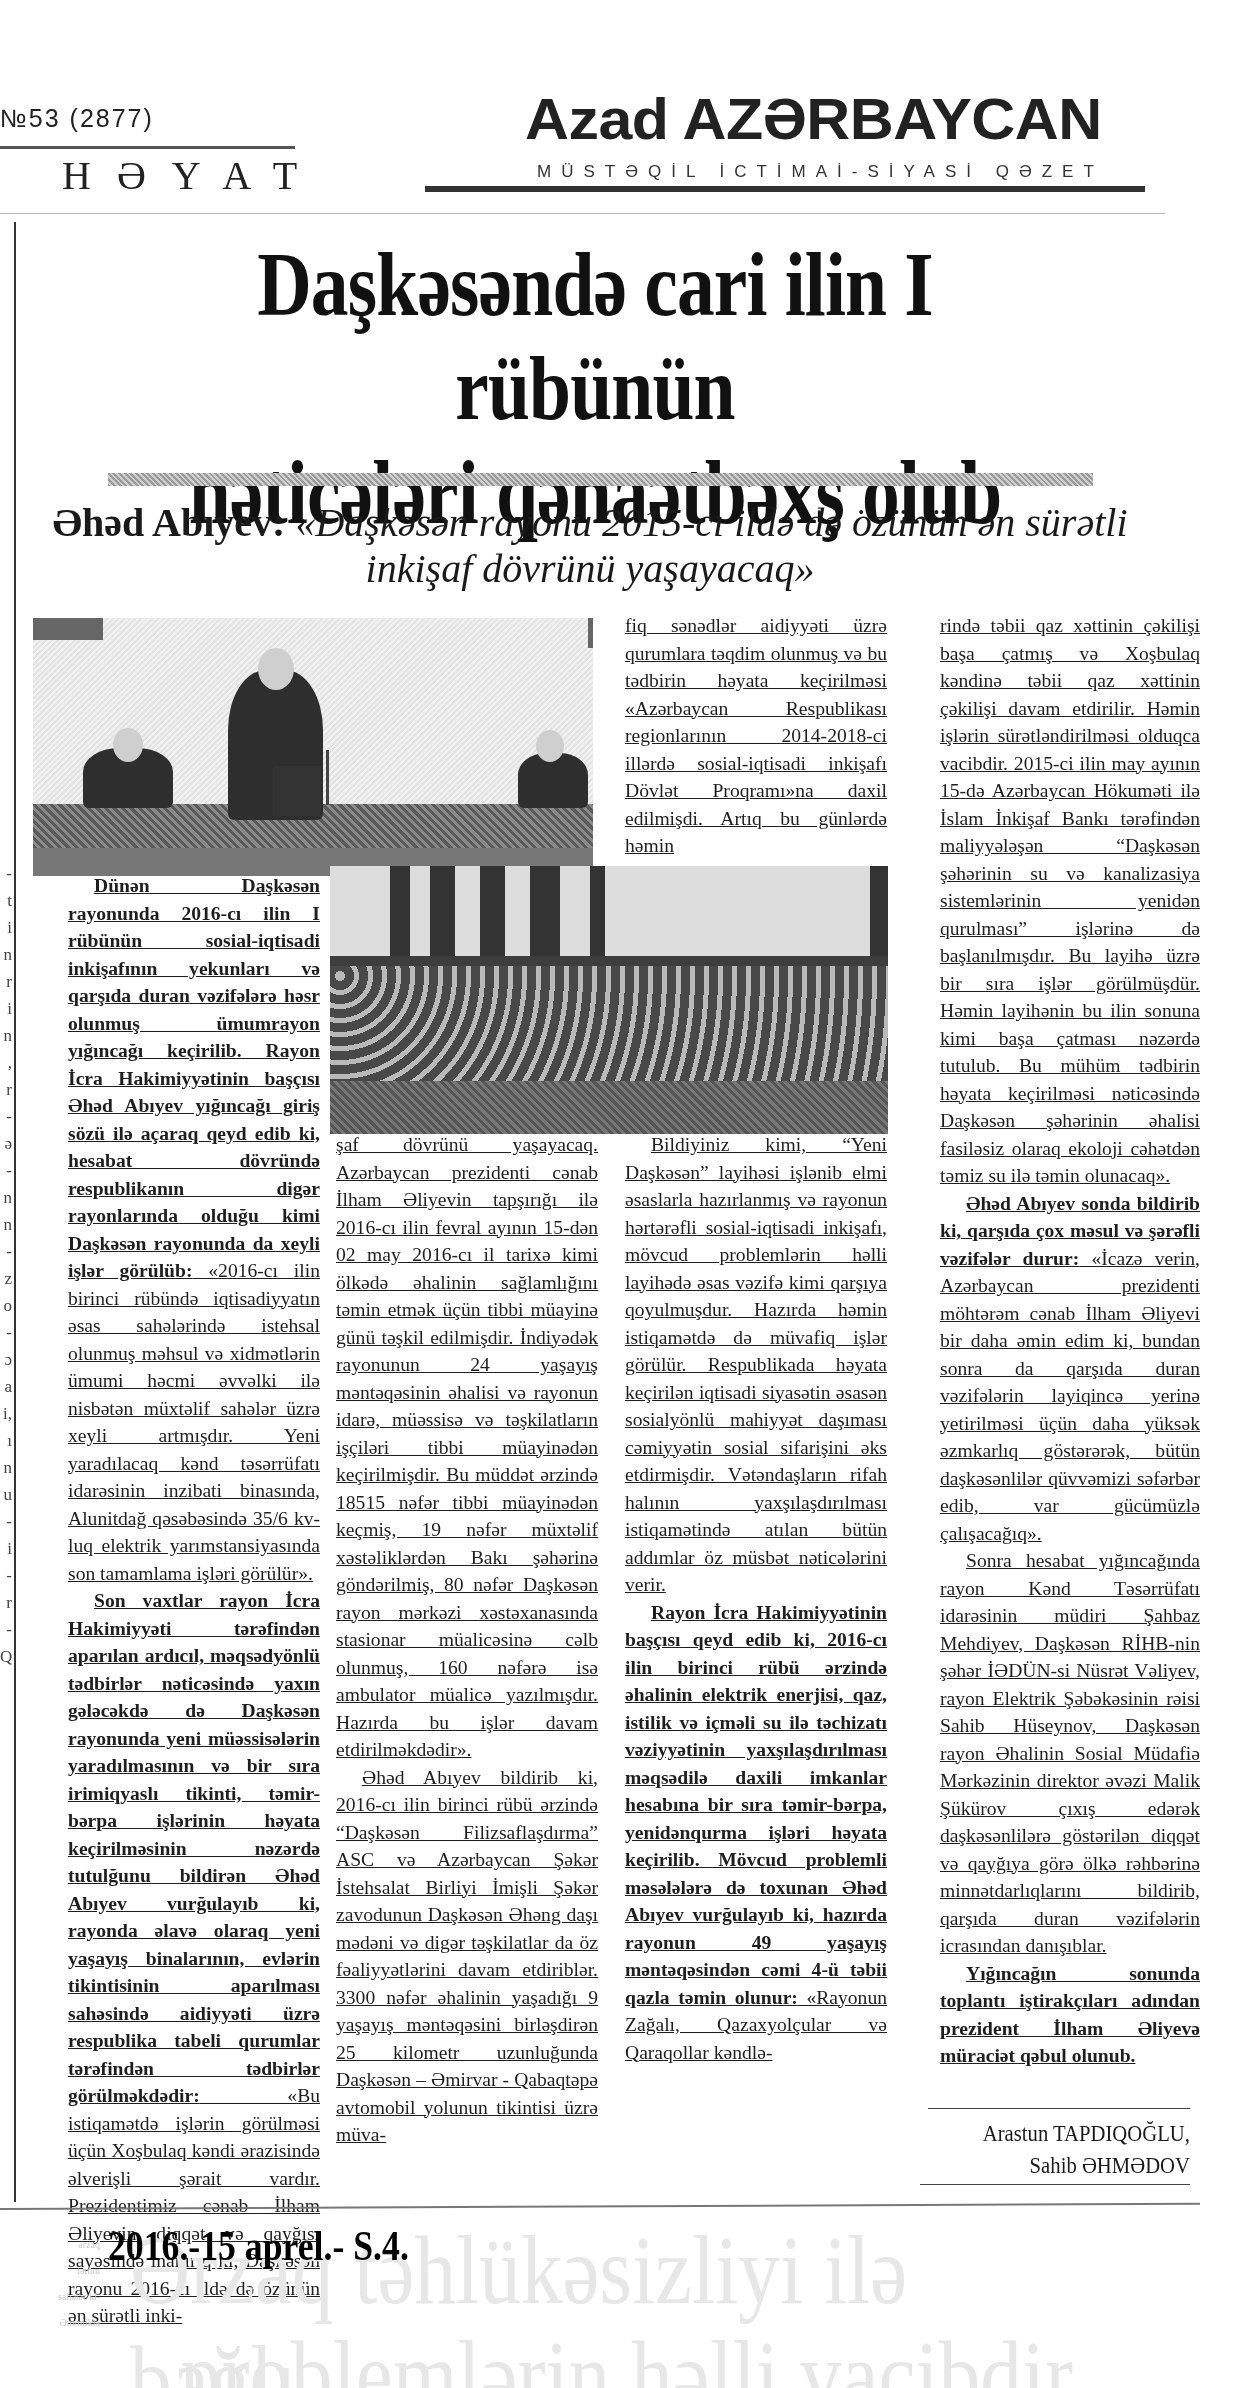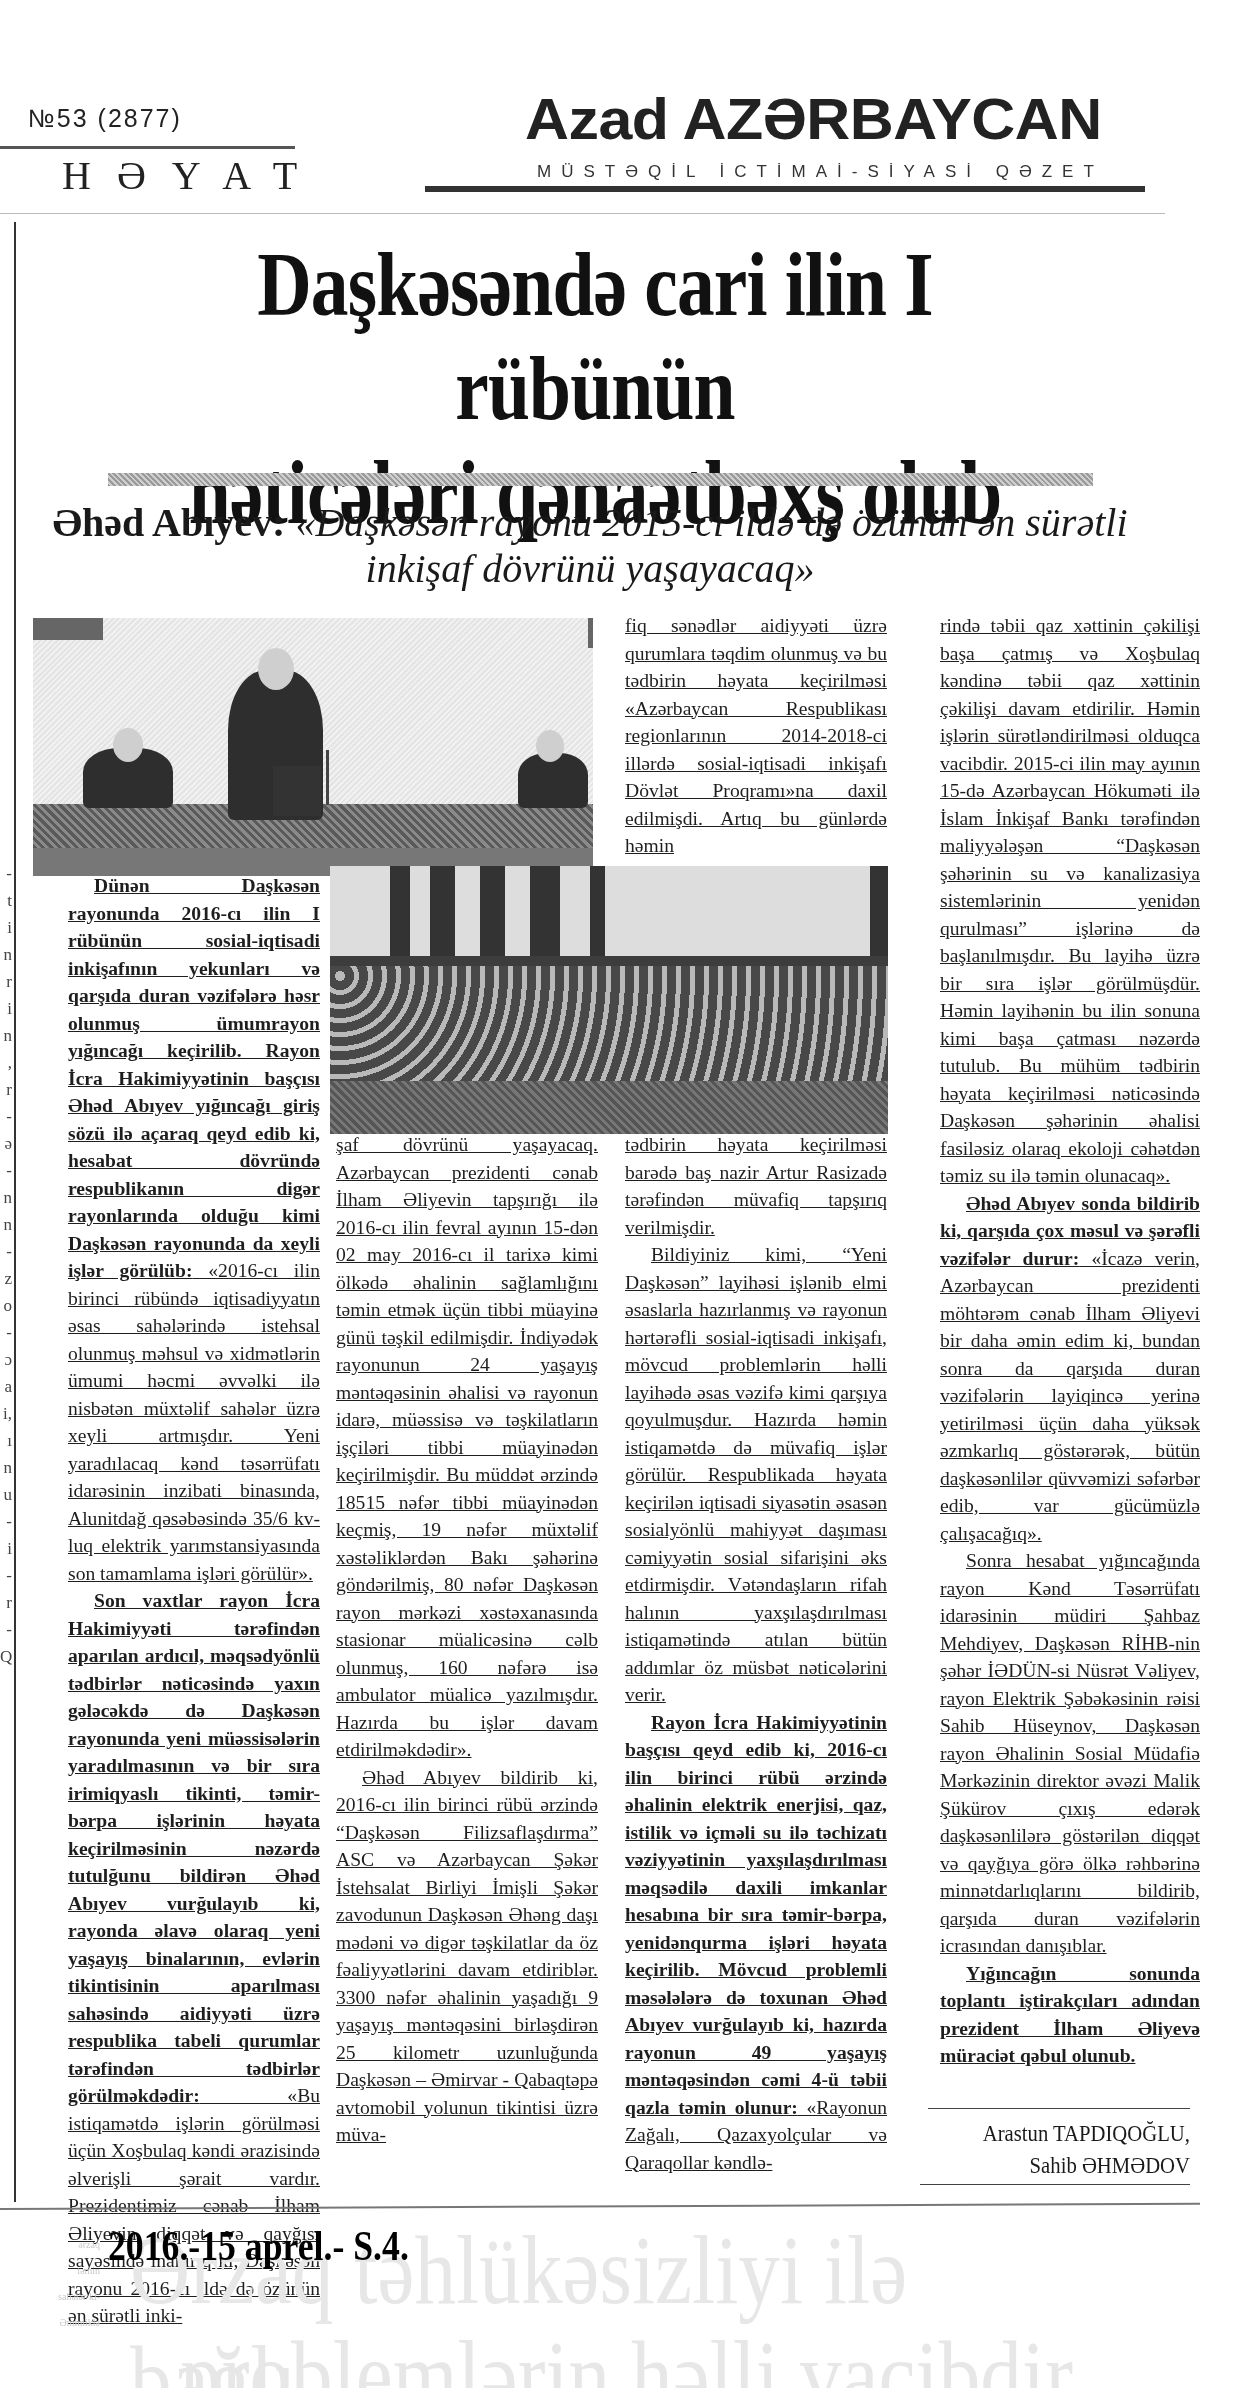--- a/index.html
+++ b/index.html
@@ -2,21 +2,21 @@
 <html><head>
 <meta charset="utf-8">
 <style>
   html, body { margin: 0; padding: 0; background: #ffffff; }
   body { width: 1237px; height: 2388px; position: relative; overflow: hidden; color: #1a1a1a; }
   .serif { font-family: "Liberation Serif", "DejaVu Serif", serif; }
   .sans { font-family: "Liberation Sans", "DejaVu Sans", sans-serif; }
   .abs { position: absolute; }
 
   
-  .issue-no { left: 0; top: 104px; font-size: 25px; letter-spacing: 2px; color: #222; padding-left: 28px; }
+  .issue-no { left: 0; top: 104px; font-size: 25px; letter-spacing: 2px; color: #222; }
   .issue-rule { left: 0; top: 146px; width: 295px; height: 3px; background: #555; }
   .section-name { left: 62px; top: 152px; font-size: 40px; letter-spacing: 26px; color: #222; }
   .brand { left: 525px; top: 85px; font-size: 58px; font-weight: bold; color: #222; transform: scaleX(1.05); transform-origin: left; letter-spacing: -0.5px; }
   .brand-sub { left: 537px; top: 162px; font-size: 17px; letter-spacing: 10px; color: #333; }
   .brand-rule { left: 425px; top: 186px; width: 720px; height: 6px; background: #333; }
 
   .top-rule { left: 0; top: 213px; width: 1165px; height: 1px; background: #bbb; }
   .left-vline { left: 14px; top: 222px; width: 2px; height: 1980px; background: #333; }
 
   
@@ -123,21 +123,20 @@
 
 <div class="abs serif col colB">
   <p class="noindent">şaf dövrünü yaşayacaq. Azərbaycan prezidenti cənab İlham Əliyevin tapşırığı ilə 2016-cı ilin fevral ayının 15-dən 02 may 2016-cı il tarixə kimi ölkədə əhalinin sağlamlığını təmin etmək üçün tibbi müayinə günü təşkil edilmişdir. İndiyədək rayonunun 24 yaşayış məntəqəsinin əhalisi və rayonun idarə, müəssisə və təşkilatların işçiləri tibbi müayinədən keçirilmişdir. Bu müddət ərzində 18515 nəfər tibbi müayinədən keçmiş, 19 nəfər müxtəlif xəstəliklərdən Bakı şəhərinə göndərilmiş, 80 nəfər Daşkəsən rayon mərkəzi xəstəxanasında stasionar müalicəsinə cəlb olunmuş, 160 nəfərə isə ambulator müalicə yazılmışdır. Hazırda bu işlər davam etdirilməkdədir».</p>
   <p>Əhəd Abıyev bildirib ki, 2016-cı ilin birinci rübü ərzində “Daşkəsən Filizsaflaşdırma” ASC və Azərbaycan Şəkər İstehsalat Birliyi İmişli Şəkər zavodunun Daşkəsən Əhəng daşı mədəni və digər təşkilatlar da öz fəaliyyətlərini davam etdiriblər. 3300 nəfər əhalinin yaşadığı 9 yaşayış məntəqəsini birləşdirən 25 kilometr uzunluğunda Daşkəsən – Əmirvar - Qabaqtəpə avtomobil yolunun tikintisi üzrə müva-</p>
 </div>
 
 <div class="abs serif col colC1">
   <p class="noindent">fiq sənədlər aidiyyəti üzrə qurumlara təqdim olunmuş və bu tədbirin həyata keçirilməsi «Azərbaycan Respublikası regionlarının 2014-2018-ci illərdə sosial-iqtisadi inkişafı Dövlət Proqramı»na daxil edilmişdi. Artıq bu günlərdə həmin</p>
 </div>
 <div class="abs serif col colC2">
-  <p class="noindent">tədbirin həyata keçirilməsi barədə baş nazir Artur Rasizadə tərəfindən müvafiq tapşırıq verilmişdir.</p>
   <p>Bildiyiniz kimi, “Yeni Daşkəsən” layihəsi işlənib elmi əsaslarla hazırlanmış və rayonun hərtərəfli sosial-iqtisadi inkişafı, mövcud problemlərin həlli layihədə əsas vəzifə kimi qarşıya qoyulmuşdur. Hazırda həmin istiqamətdə də müvafiq işlər görülür. Respublikada həyata keçirilən iqtisadi siyasətin əsasən sosialyönlü mahiyyət daşıması cəmiyyətin sosial sifarişini əks etdirmişdir. Vətəndaşların rifah halının yaxşılaşdırılması istiqamətində atılan bütün addımlar öz müsbət nəticələrini verir.</p>
   <p><b>Rayon İcra Hakimiyyətinin başçısı qeyd edib ki, 2016-cı ilin birinci rübü ərzində əhalinin elektrik enerjisi, qaz, istilik və içməli su ilə təchizatı vəziyyətinin yaxşılaşdırılması məqsədilə daxili imkanlar hesabına bir sıra təmir-bərpa, yenidənqurma işləri həyata keçirilib. Mövcud problemli məsələlərə də toxunan Əhəd Abıyev vurğulayıb ki, hazırda rayonun 49 yaşayış məntəqəsindən cəmi 4-ü təbii qazla təmin olunur:</b><span> «Rayonun Zağalı, Qazaxyolçular və Qaraqollar kəndlə-</span></p>
 </div>
 
 <div class="abs serif col colD">
   <p class="noindent">rində təbii qaz xəttinin çəkilişi başa çatmış və Xoşbulaq kəndinə təbii qaz xəttinin çəkilişi davam etdirilir. Həmin işlərin sürətləndirilməsi olduqca vacibdir. 2015-ci ilin may ayının 15-də Azərbaycan Hökuməti ilə İslam İnkişaf Bankı tərəfindən maliyyələşən “Daşkəsən şəhərinin su və kanalizasiya sistemlərinin yenidən qurulması” işlərinə də başlanılmışdır. Bu layihə üzrə bir sıra işlər görülmüşdür. Həmin layihənin bu ilin sonuna kimi başa çatması nəzərdə tutulub. Bu mühüm tədbirin həyata keçirilməsi nəticəsində Daşkəsən şəhərinin əhalisi fasiləsiz olaraq ekoloji cəhətdən təmiz su ilə təmin olunacaq».</p>
   <p><b>Əhəd Abıyev sonda bildirib ki, qarşıda çox məsul və şərəfli vəzifələr durur:</b><span> «İcazə verin, Azərbaycan prezidenti möhtərəm cənab İlham Əliyevi bir daha əmin edim ki, bundan sonra da qarşıda duran vəzifələrin layiqincə yerinə yetirilməsi üçün daha yüksək əzmkarlıq göstərərək, bütün daşkəsənlilər qüvvəmizi səfərbər edib, var gücümüzlə çalışacağıq».</span></p>
   <p>Sonra hesabat yığıncağında rayon Kənd Təsərrüfatı idarəsinin müdiri Şahbaz Mehdiyev, Daşkəsən RİHB-nin şəhər İƏDÜN-si Nüsrət Vəliyev, rayon Elektrik Şəbəkəsinin rəisi Sahib Hüseynov, Daşkəsən rayon Əhalinin Sosial Müdafiə Mərkəzinin direktor əvəzi Malik Şükürov çıxış edərək daşkəsənlilərə göstərilən diqqət və qayğıya görə ölkə rəhbərinə minnətdarlıqlarını bildirib, qarşıda duran vəzifələrin icrasından danışıblar.</p>
   <p><b>Yığıncağın sonunda toplantı iştirakçıları adından prezident İlham Əliyevə müraciət qəbul olunub.</b></p>
 </div>

